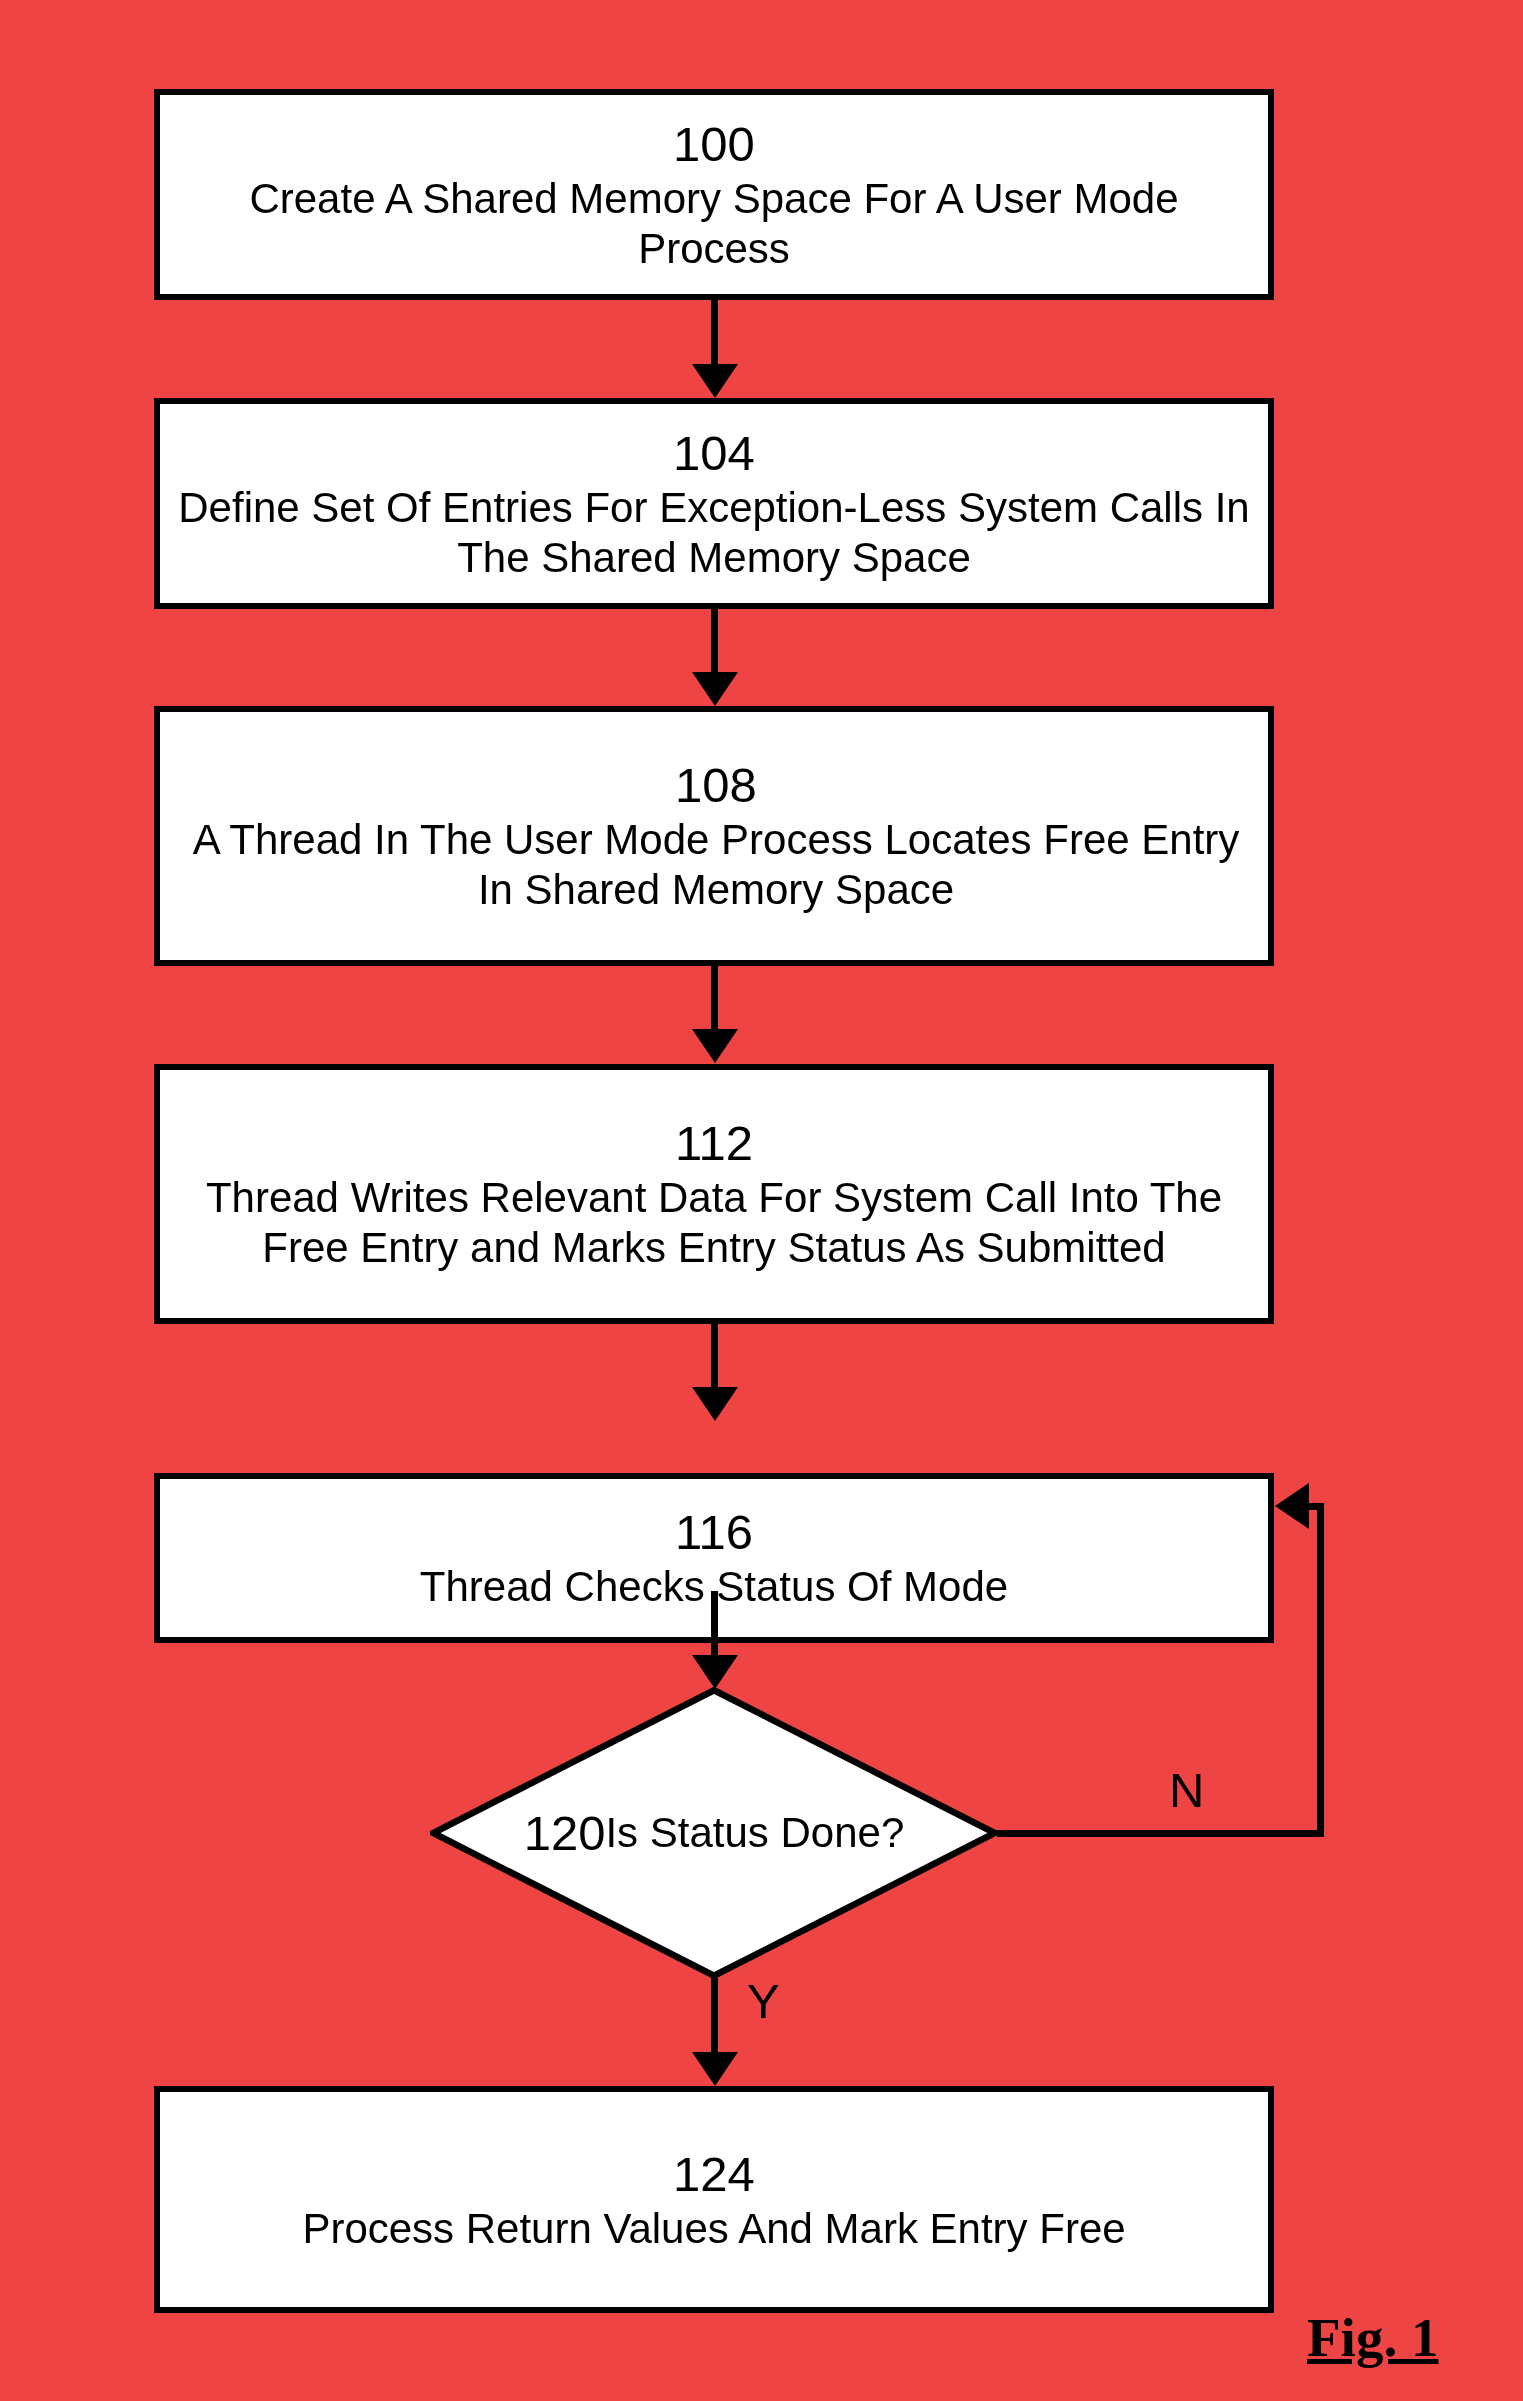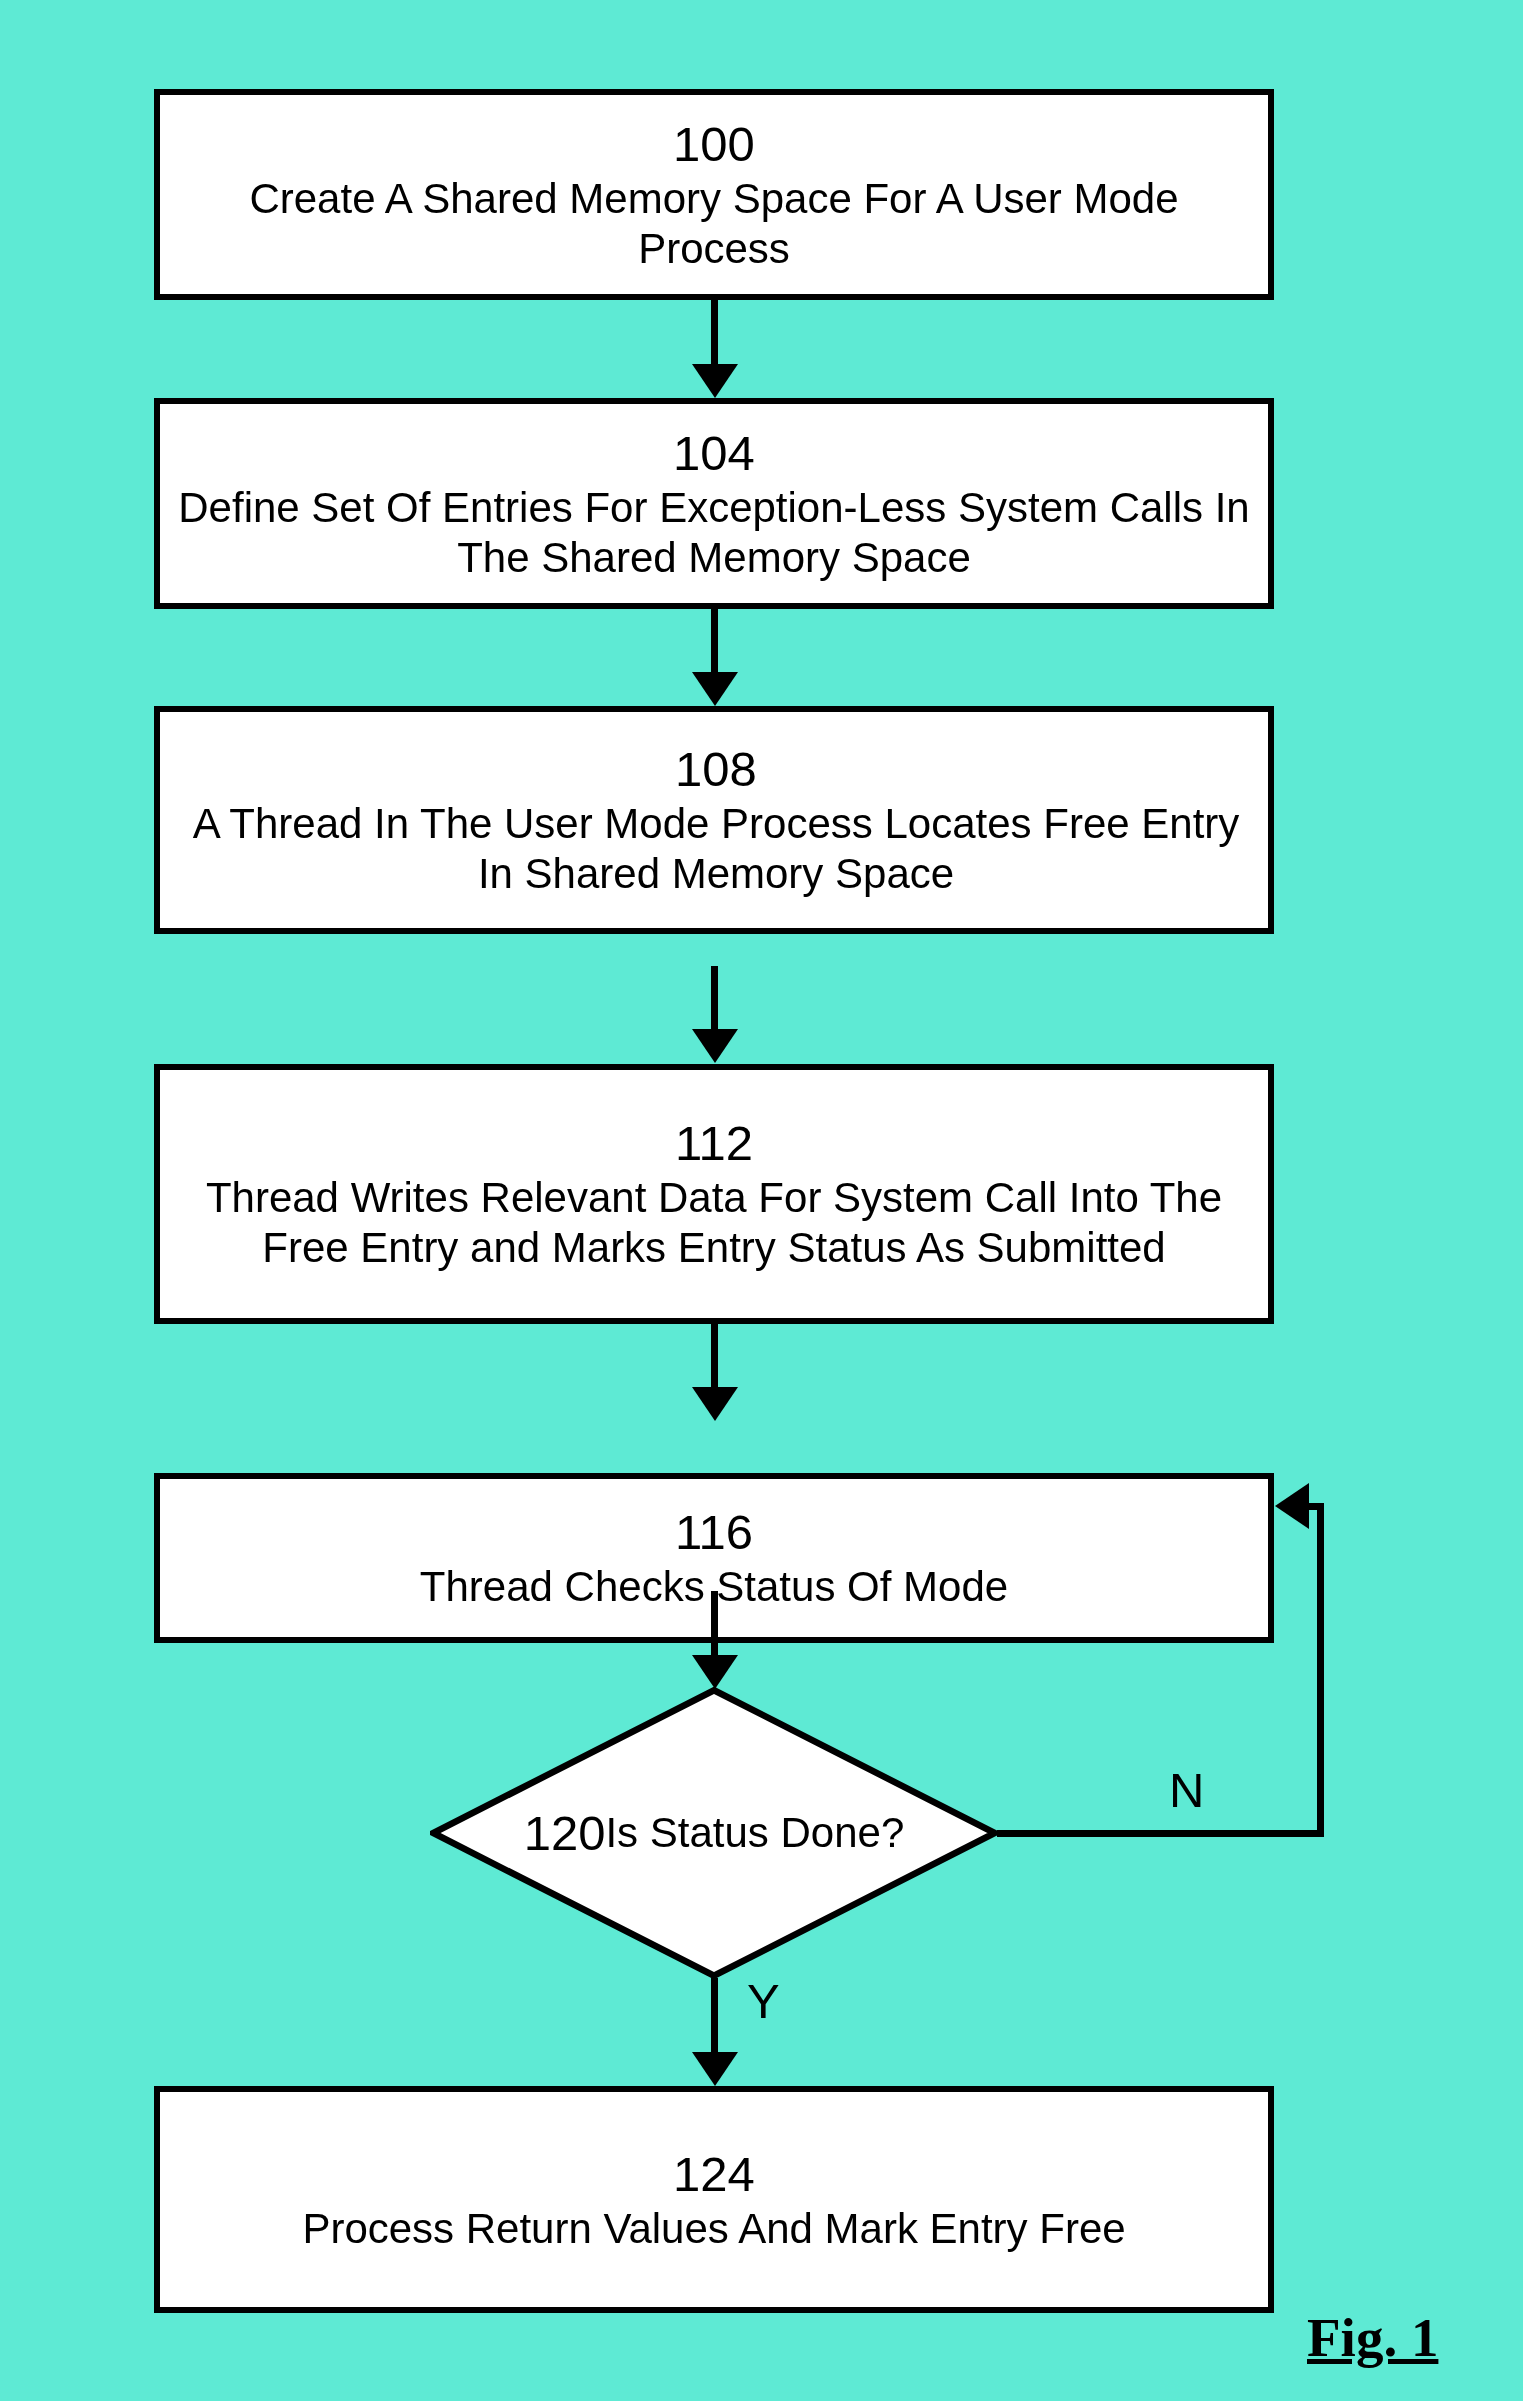--- a/index.html
+++ b/index.html
@@ -5,21 +5,21 @@
   html, body {
     margin: 0;
     padding: 0;
     background: #fff;
     font-family: Arial, Helvetica, sans-serif;
   }
   .canvas {
     position: relative;
     width: 1523px;
     height: 2401px;
-    background: #5eead4;
+    background: #ef4444;
   }
   .box {
     position: absolute;
     border: 6.5px solid #000;
     box-sizing: border-box;
     text-align: center;
     display: flex;
     flex-direction: column;
     justify-content: center;
     align-items: center;
@@ -105,21 +105,21 @@
   <div class="arrowDown" style="left:692px; top:364px;"></div>
 
   <div class="box" style="left:154px; top:398px; width:1120px; height:211px;">
     <div class="num">104</div>
     <div class="txt">Define Set Of Entries For Exception-Less System Calls In The Shared Memory Space</div>
   </div>
 
   <div class="line vline" style="left:711px; top:609px; height:65px;"></div>
   <div class="arrowDown" style="left:692px; top:672px;"></div>
 
-  <div class="box" style="left:154px; top:706px; width:1120px; height:228px;padding-left:20px;">
+  <div class="box" style="left:154px; top:706px; width:1120px; height:260px;padding-left:20px;">
     <div class="num">108</div>
     <div class="txt">A Thread In The User Mode Process Locates Free Entry In Shared Memory Space</div>
   </div>
 
   <div class="line vline" style="left:711px; top:966px; height:65px;"></div>
   <div class="arrowDown" style="left:692px; top:1029px;"></div>
 
   <div class="box" style="left:154px; top:1064px; width:1120px; height:260px;">
     <div class="num">112</div>
     <div class="txt">Thread Writes Relevant Data For System Call Into The Free Entry and Marks Entry Status As Submitted</div>

